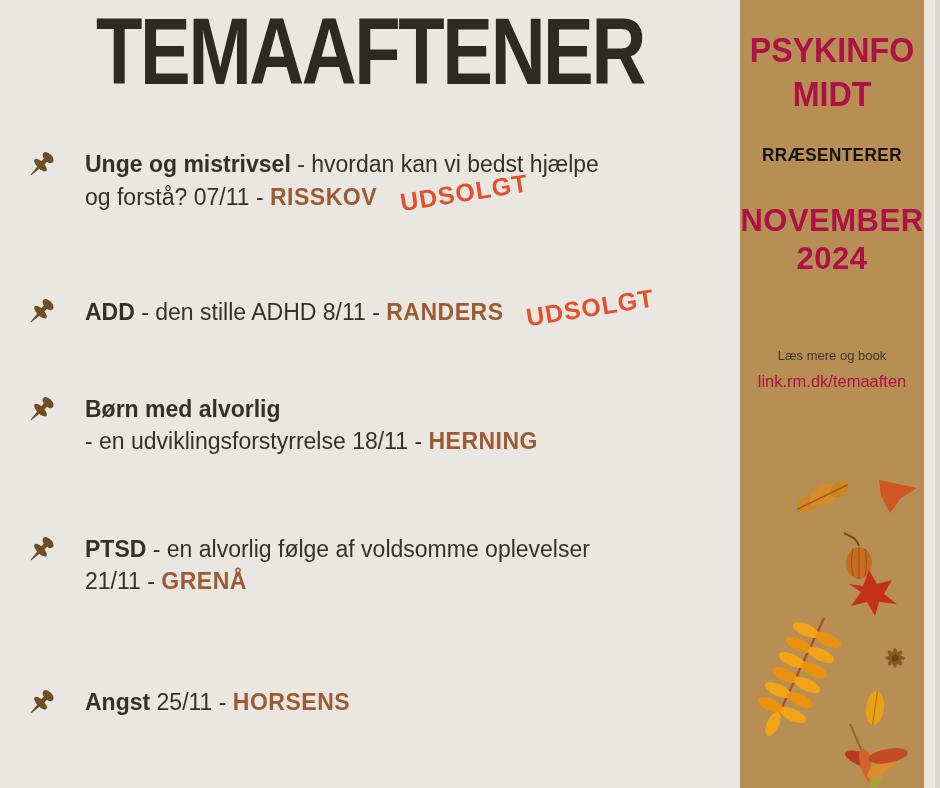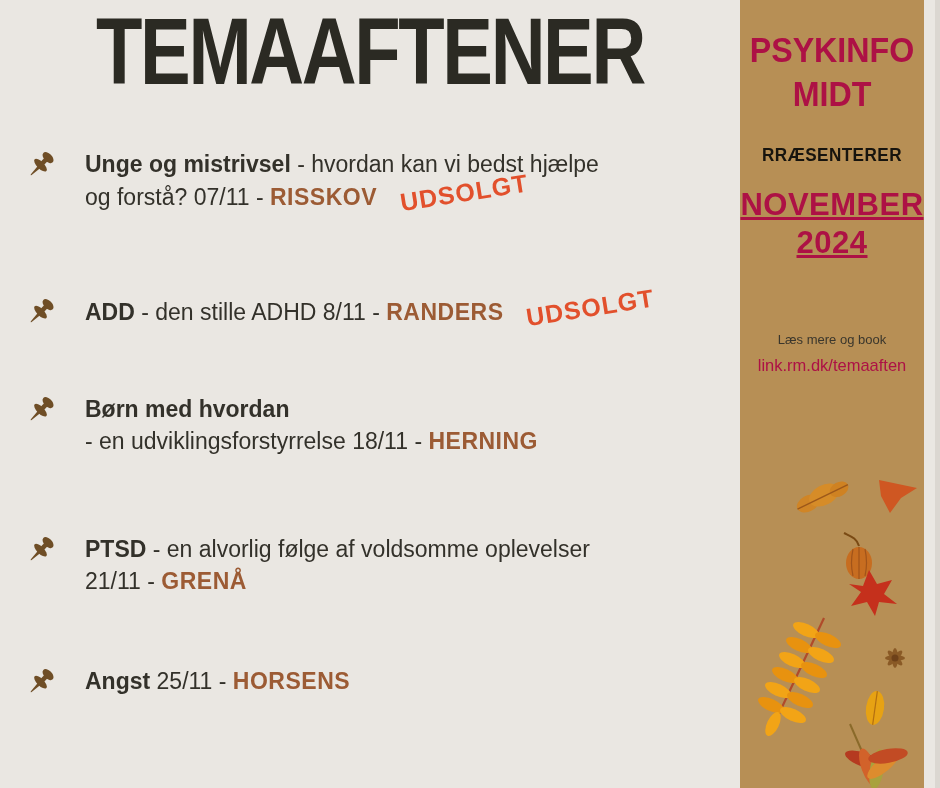--- a/index.html
+++ b/index.html
@@ -24,21 +24,21 @@
     position:absolute;top:4px;left:0;width:740px;text-align:center;
     font-size:95px;font-weight:800;line-height:1.0;color:var(--title-text);
     letter-spacing:-3px;transform:scaleX(0.80);transform-origin:50% 0;
     white-space:nowrap;
   }
   .event{position:absolute;left:26px;display:flex;align-items:flex-start;gap:27px;}
   .event:nth-of-type(1){top:148px;}
   .event:nth-of-type(2){top:295px;}
   .event:nth-of-type(3){top:393px;}
   .event:nth-of-type(4){top:533px;}
-  .event:nth-of-type(5){top:665px;}
+  .event:nth-of-type(5){top:686px;}
   .pin{flex:0 0 auto;width:32px;height:32px;color:var(--pushpin-brown);margin-top:1px;}
   .event-text{font-size:23px;line-height:32px;white-space:nowrap;}
   .seg-bold{font-weight:700;}
   .seg-regular{font-weight:400;}
   .seg-location{font-weight:700;color:var(--location-brown);letter-spacing:0.5px;}
   .udsolgt{
     display:inline-block;color:var(--sold-out-orange);
     font-weight:800;font-size:25px;letter-spacing:1px;
     transform:rotate(-9deg) translate(22px,10px);transform-origin:left center;
   }
@@ -49,22 +49,22 @@
   .edge-strip{position:absolute;left:935px;top:0;width:5px;height:788px;background:#dbd7d1;}
   .brand{
     margin-top:28px;font-size:35px;font-weight:800;line-height:44px;
     color:var(--accent-crimson);transform:scaleX(0.92);transform-origin:50% 0;white-space:nowrap;
   }
   .presents{
     margin-top:28px;font-size:19px;font-weight:600;color:#17140e;
     letter-spacing:0.5px;transform:scaleX(0.9);transform-origin:50% 0;white-space:nowrap;
   }
   .month{
-    margin-top:20px;font-size:31px;font-weight:800;line-height:38px;
-    color:var(--accent-crimson);letter-spacing:0.5px;text-decoration:underline;
+    margin-top:36px;font-size:31px;font-weight:800;line-height:38px;
+    color:var(--accent-crimson);letter-spacing:0.5px;
   }
   .book{margin-top:64px;font-size:13px;line-height:27px;color:#3a362c;font-weight:500;}
   .link{
     font-size:17px;margin-top:3px;color:var(--accent-crimson);font-weight:500;
     transform:scaleX(0.97);transform-origin:50% 0;white-space:nowrap;cursor:pointer;
   }
   .leaves{position:absolute;right:0;bottom:0;width:195px;height:350px;}
 </style>
 </head>
 <body>
@@ -96,21 +96,21 @@
       </div>
       <div class="event">
         <span class="pin"><svg viewBox="0 0 24 24" width="32" height="32">
             <g fill="currentColor" transform="rotate(45 12 11)">
               <ellipse cx="12" cy="4.6" rx="5" ry="3"></ellipse>
               <rect x="10.3" y="6" width="3.4" height="6"></rect>
               <ellipse cx="12" cy="12.6" rx="6.2" ry="2.6"></ellipse>
               <path d="M11 14.5 h2.4 L12.5 22.5 q-.4 1.2 -.8 0 z"></path>
             </g>
           </svg></span>
-        <span class="event-text"><span class="seg-bold">Børn med hvordan</span><br><span class="seg-regular">- en udviklingsforstyrrelse 18/11 - </span><span class="seg-location">HERNING</span></span>
+        <span class="event-text"><span class="seg-bold">Børn med alvorlig</span><br><span class="seg-regular">- en udviklingsforstyrrelse 18/11 - </span><span class="seg-location">HERNING</span></span>
       </div>
       <div class="event">
         <span class="pin"><svg viewBox="0 0 24 24" width="32" height="32">
             <g fill="currentColor" transform="rotate(45 12 11)">
               <ellipse cx="12" cy="4.6" rx="5" ry="3"></ellipse>
               <rect x="10.3" y="6" width="3.4" height="6"></rect>
               <ellipse cx="12" cy="12.6" rx="6.2" ry="2.6"></ellipse>
               <path d="M11 14.5 h2.4 L12.5 22.5 q-.4 1.2 -.8 0 z"></path>
             </g>
           </svg></span>

